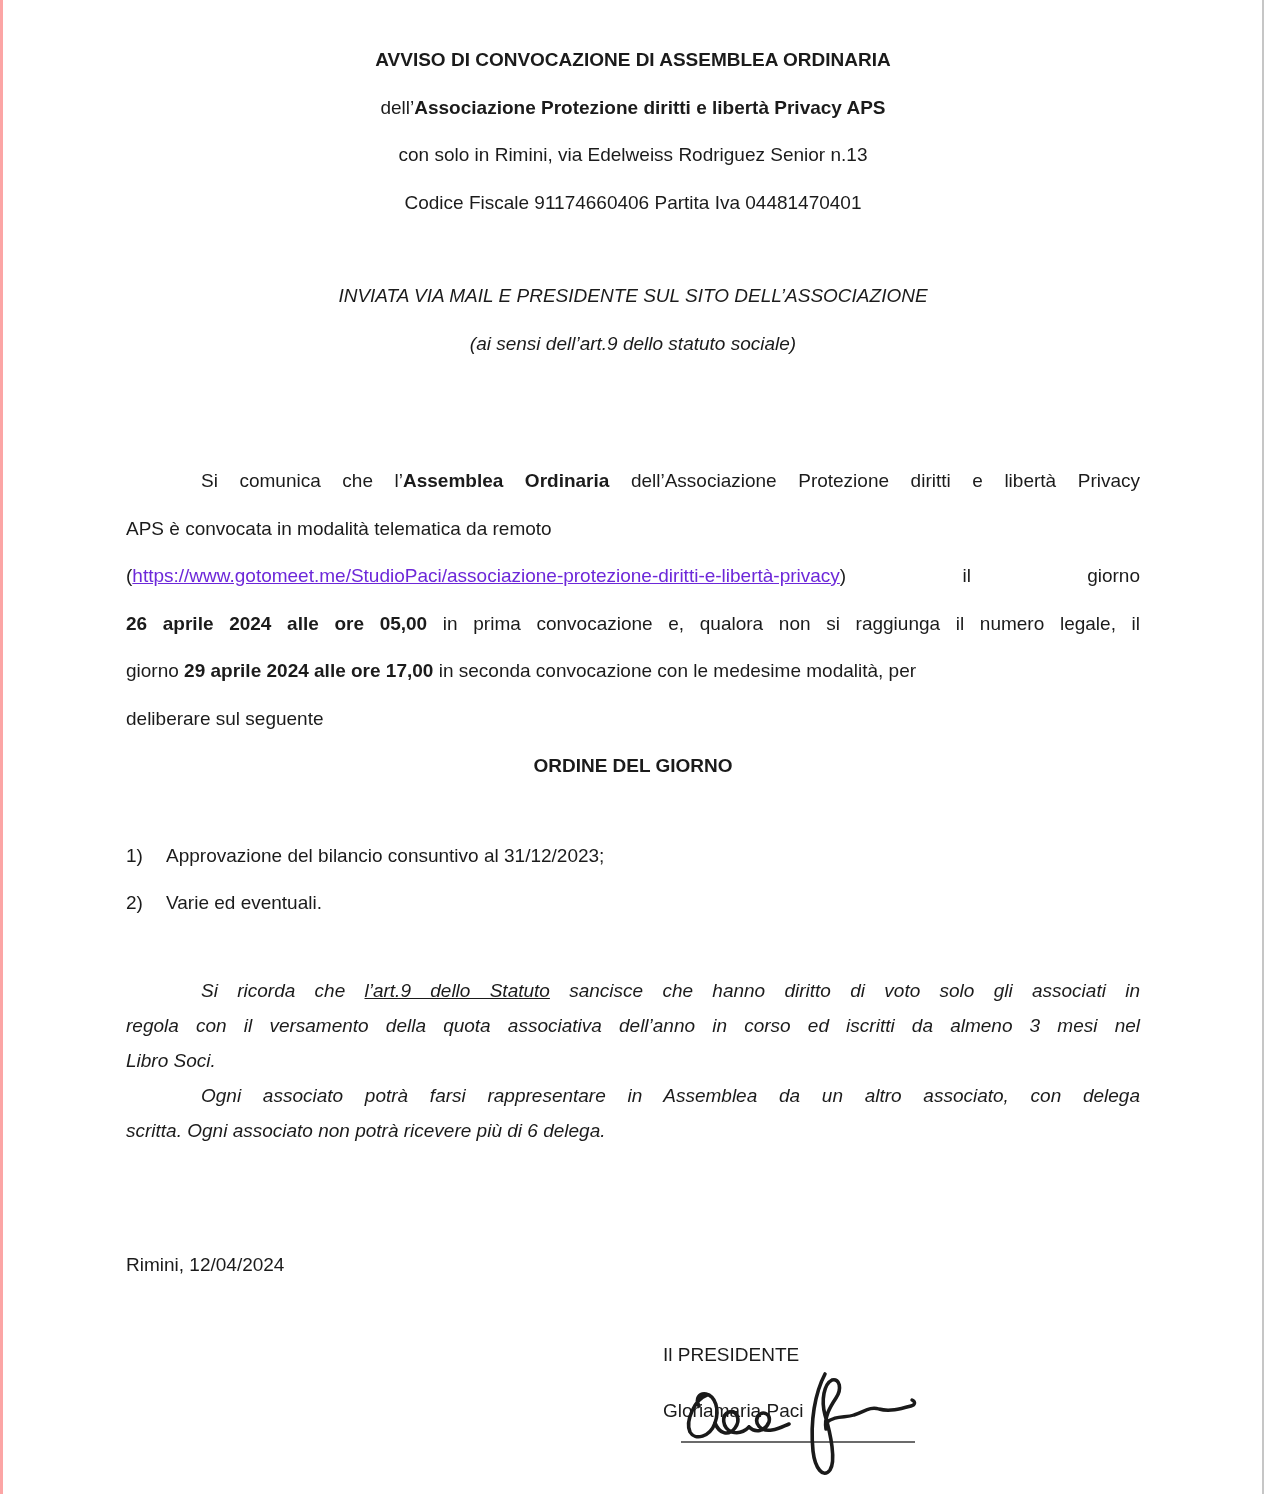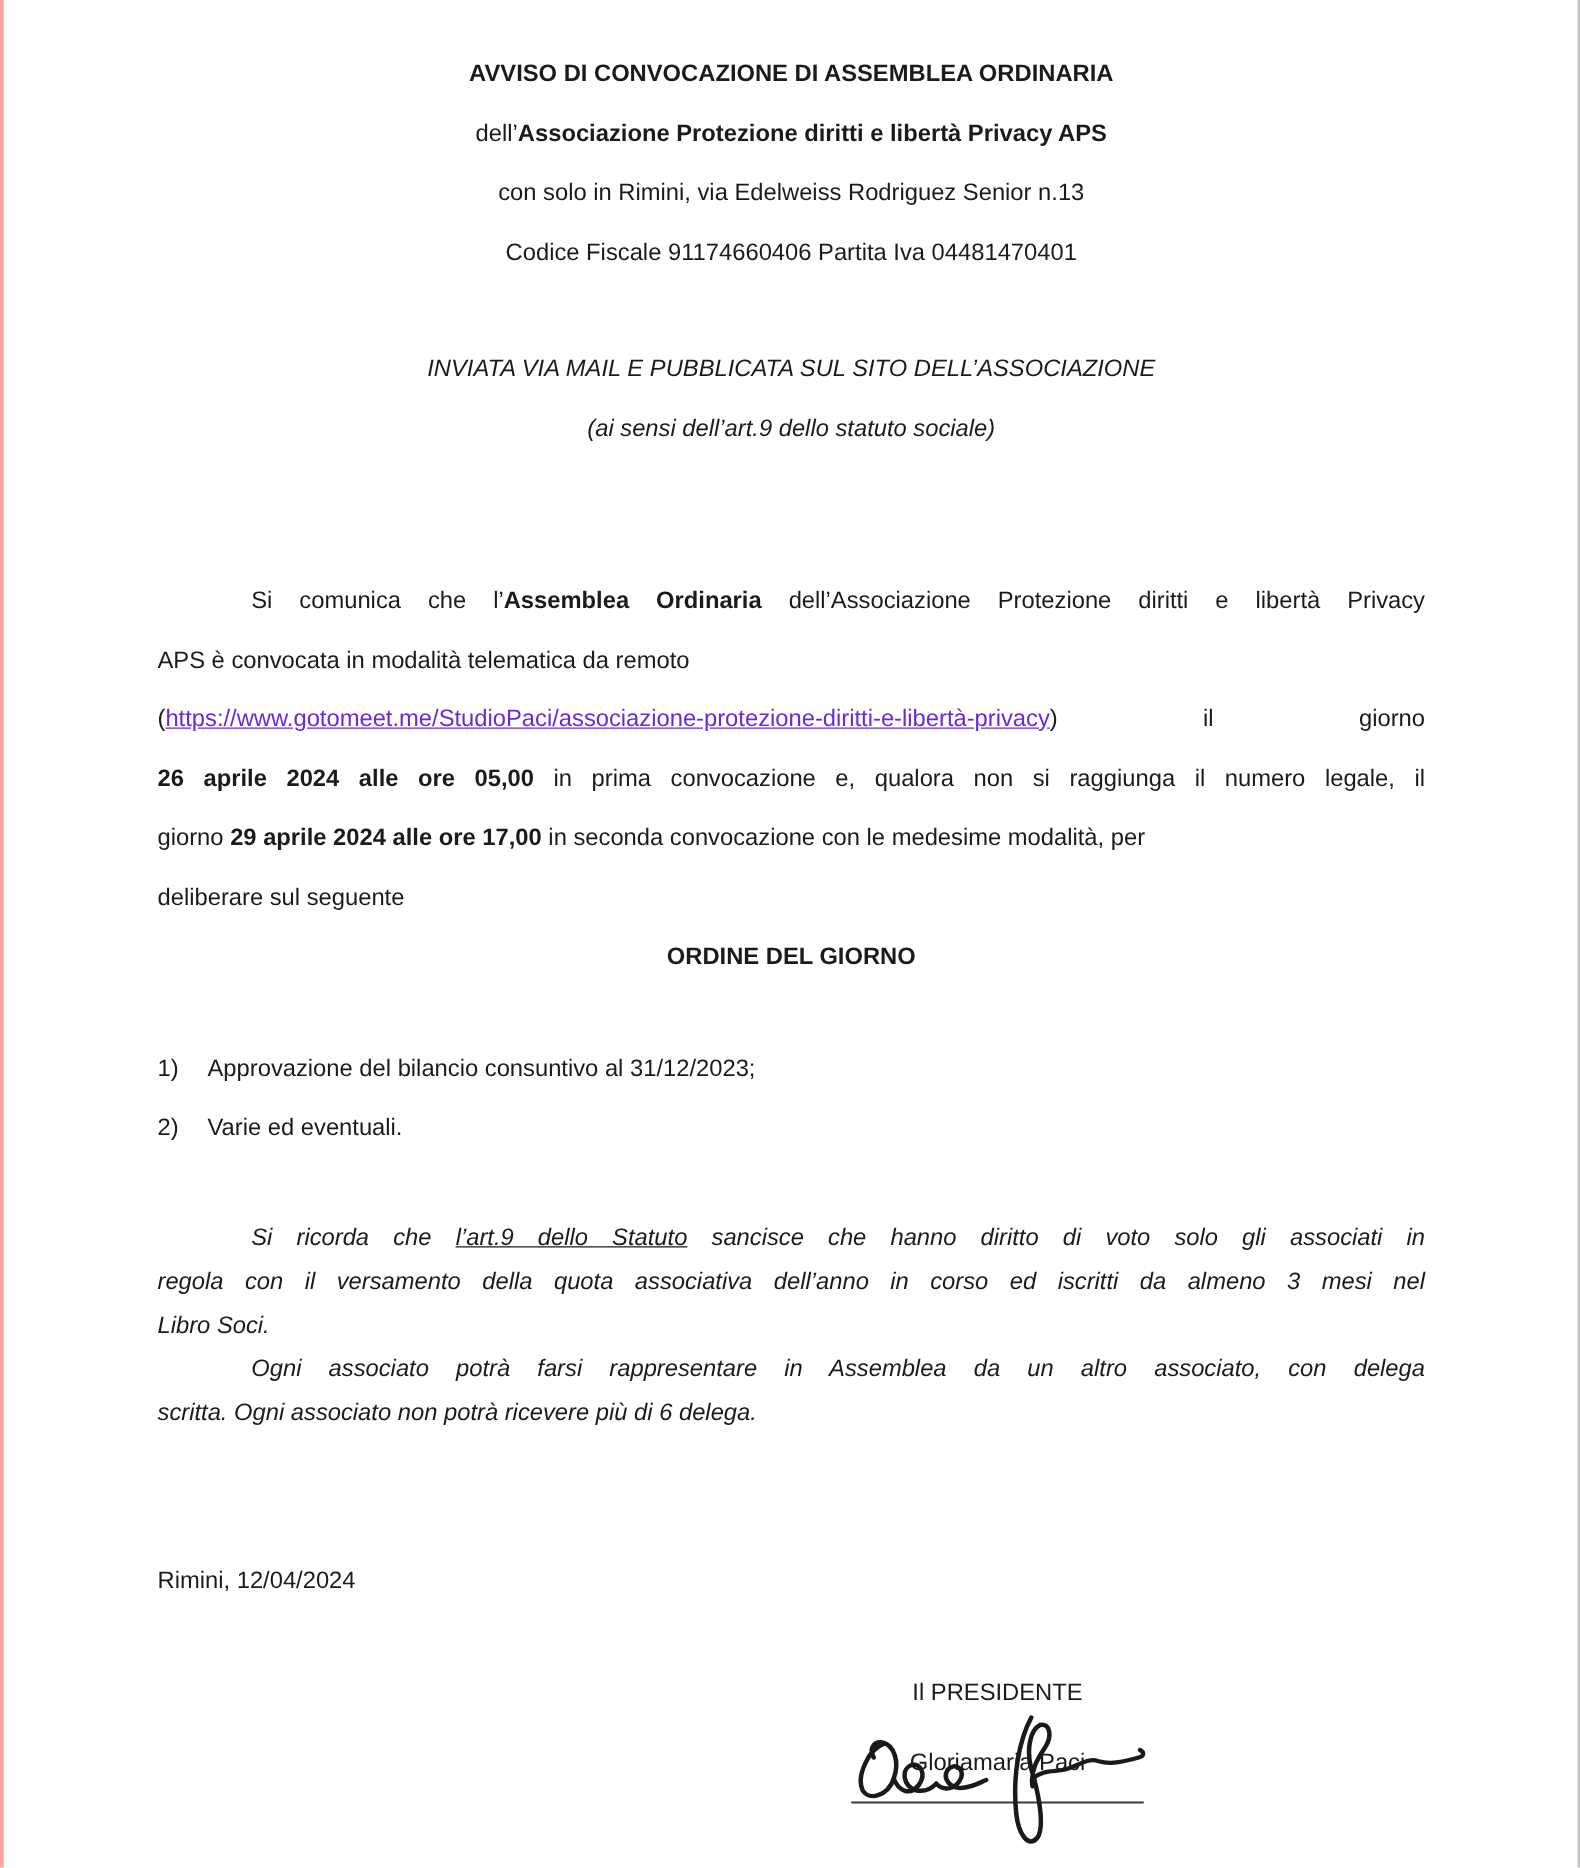--- a/index.html
+++ b/index.html
@@ -46,21 +46,20 @@
   .agenda-num { width: 40px; flex: 0 0 40px; }
   .rem1 { margin-top: 46px; }
   .rem2 { }
   .date-block { margin-top: 93px; }
   .footer-block {
     position: relative;
     margin-top: 43px;
     margin-left: 537px;
     width: 270px;
     height: 160px;
-    text-align: center;
   }
   .president-label { font-size: 19px; line-height: 47.5px; }
   .president-name { font-size: 19px; line-height: 30px; margin-top: 17px; }
   .signature-svg {
     position: absolute;
     left: 10px; top: 40px;
     width: 255px; height: 115px;
   }
 </style>
 </head>
@@ -70,21 +69,21 @@
   <div class="content">
 
     <div class="header-block">
       <div class="tline center bold">AVVISO DI CONVOCAZIONE DI ASSEMBLEA ORDINARIA</div>
       <div class="tline center"><span>dell’</span><span class="b">Associazione Protezione diritti e libertà Privacy APS</span></div>
       <div class="tline center">con solo in Rimini, via Edelweiss Rodriguez Senior n.13</div>
       <div class="tline center">Codice Fiscale 91174660406 Partita Iva 04481470401</div>
     </div>
 
     <div class="notice-block">
-      <div class="tline center italic">INVIATA VIA MAIL E PUBBLICATA SUL SITO DELL’ASSOCIAZIONE</div>
+      <div class="tline center italic">INVIATA VIA MAIL E PRESIDENTE SUL SITO DELL’ASSOCIAZIONE</div>
       <div class="tline center italic">(ai sensi dell’art.9 dello statuto sociale)</div>
     </div>
 
     <div class="body-block">
         <div class="tline justify indent"><span>Si comunica che l’</span><span class="b">Assemblea Ordinaria</span><span> dell’Associazione Protezione diritti e libertà Privacy</span></div>
         <div class="tline"><span>APS è convocata in modalità telematica da remoto</span></div>
         <div class="tline justify"><span>(</span><span class="doclink">https://www.gotomeet.me/StudioPaci/associazione-protezione-diritti-e-libertà-privacy</span><span>) il giorno</span></div>
         <div class="tline justify"><span class="b">26 aprile 2024 alle ore 05,00</span><span> in prima convocazione e, qualora non si raggiunga il numero legale, il</span></div>
         <div class="tline"><span>giorno </span><span class="b">29 aprile 2024 alle ore 17,00</span><span> in seconda convocazione con le medesime modalità, per</span></div>
         <div class="tline"><span>deliberare sul seguente</span></div>

